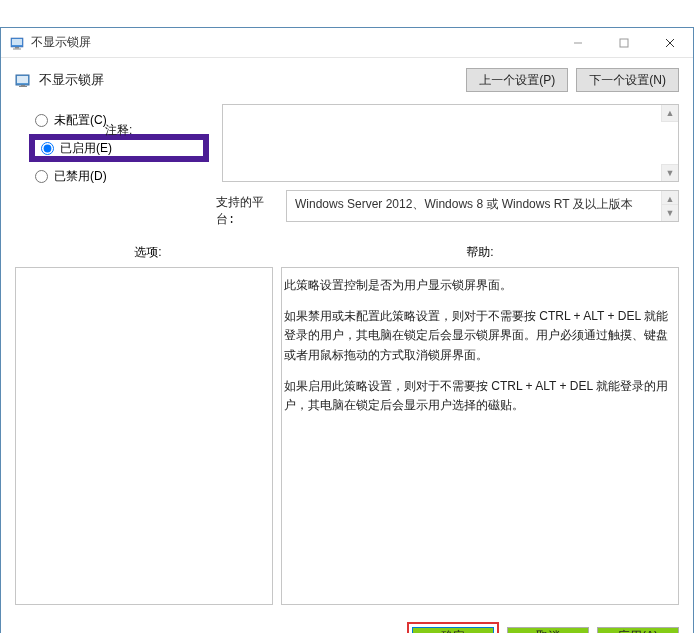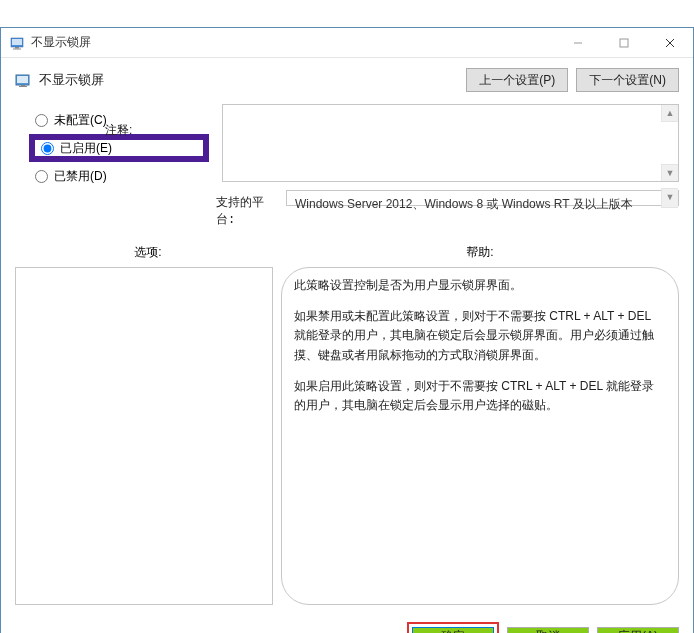--- a/index.html
+++ b/index.html
@@ -106,21 +106,21 @@
       color: #222;
       font-family: Liberation Mono, monospace;
     }
     .meta-box {
       flex: 1;
       border: 1px solid #c6c6c6;
       background: #fff;
       position: relative;
     }
     .comment-box { height: 78px; }
-    .platform-box { height: 16px; padding: 5px 8px; color: #333; }
+    .platform-box { height: 32px; padding: 5px 8px; color: #333; }
     .scroll-arrow {
       position: absolute;
       right: 0; width: 17px; height: 17px;
       display: flex; align-items: center; justify-content: center;
       color: #888;
       font-size: 9px;
     }
     .scroll-arrow.up { top: 0; border-left: 1px solid #e5e5e5; border-bottom: 1px solid #e5e5e5; background: #f0f0f0;}
     .scroll-arrow.down { bottom: 0; border-left: 1px solid #e5e5e5; border-top: 1px solid #e5e5e5; background: #f0f0f0;}
     .labels-row {
@@ -136,21 +136,21 @@
       gap: 8px;
       flex: 1;
       min-height: 0;
     }
     .pane {
       border: 1px solid #c6c6c6;
       background: #fff;
       overflow: hidden;
     }
     .pane.left { width: 258px; }
-    .pane.right { flex: 1; padding: 8px 12px; color: #222; line-height: 1.6; position: relative; border-radius: 28px; }
+    .pane.right { flex: 1; padding: 8px 2px; color: #222; line-height: 1.6; position: relative; }
     .help-p { margin-bottom: 12px; }
     .footer {
       height: 48px;
       display: flex;
       align-items: center;
       justify-content: flex-end;
       gap: 8px;
       padding: 0 14px;
     }
     .footer-btn {

